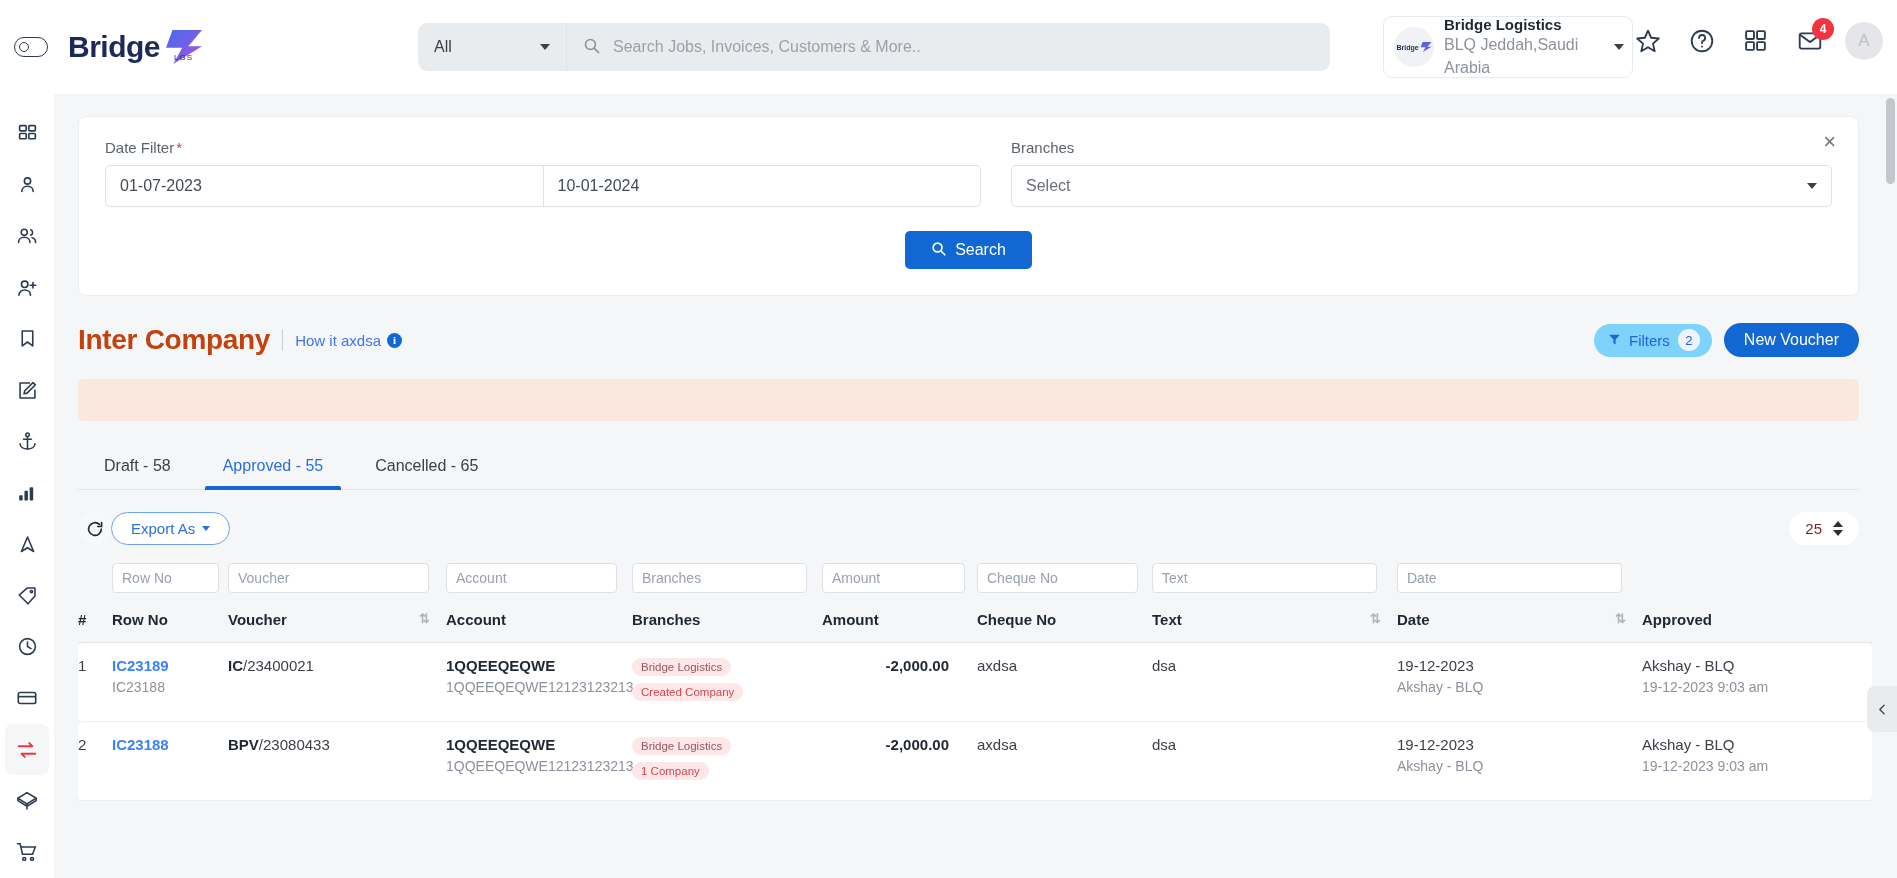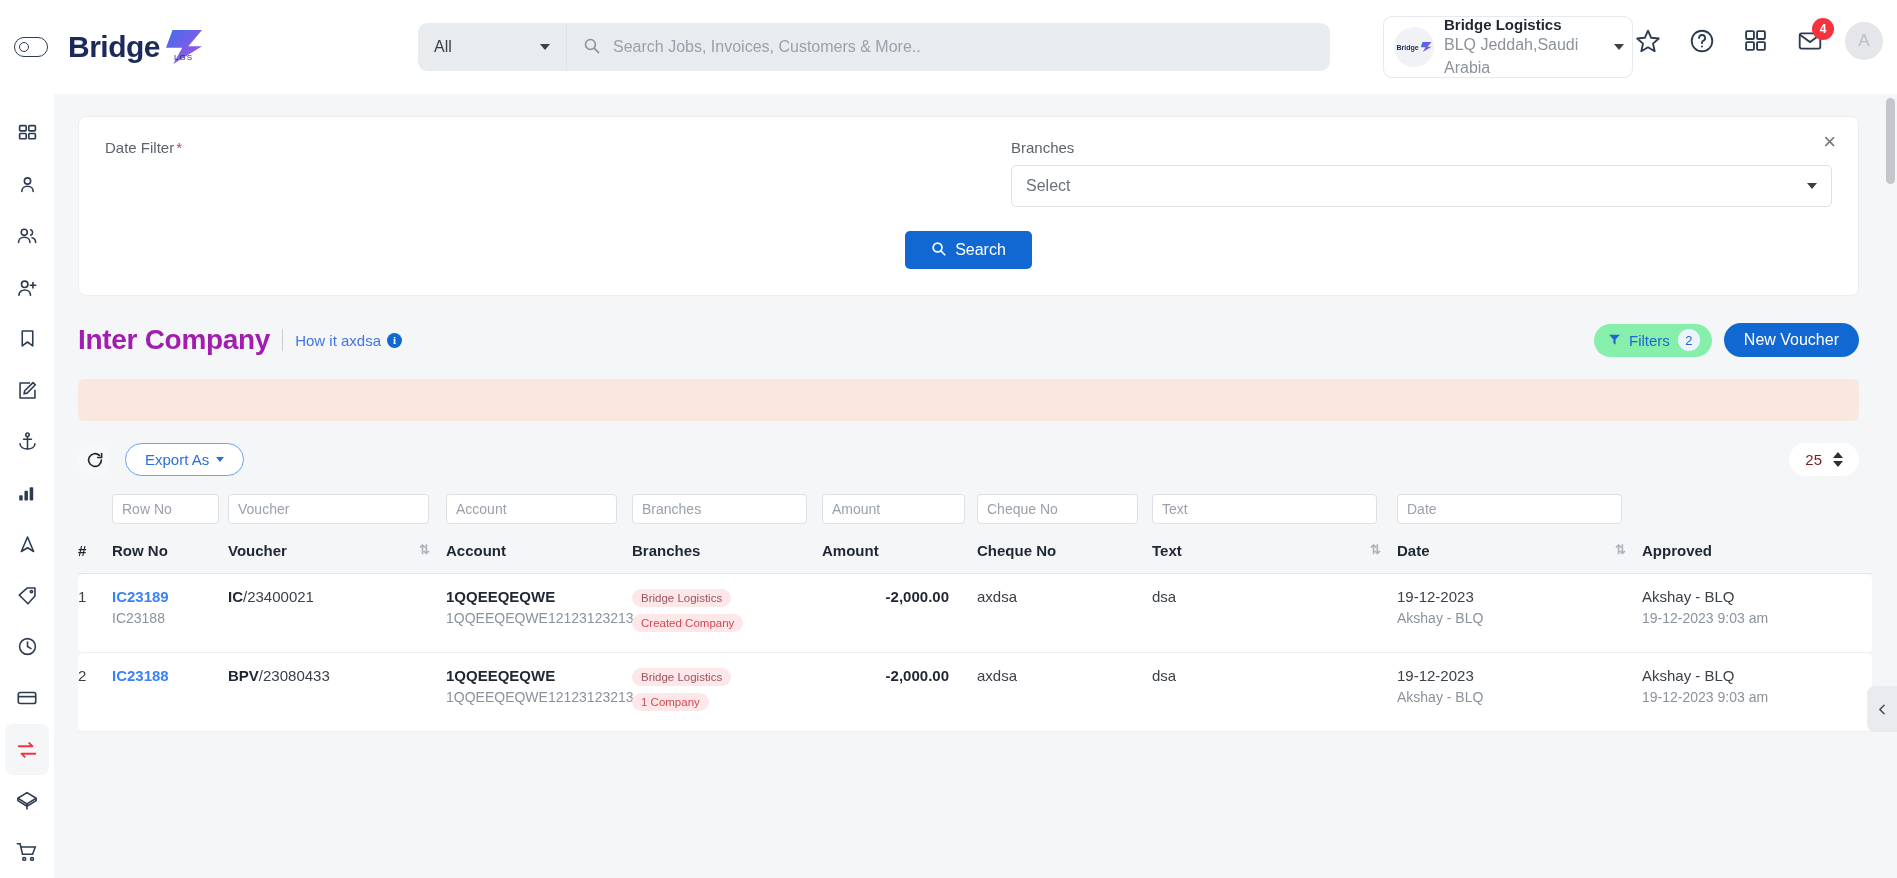--- a/index.html
+++ b/index.html
@@ -137,31 +137,31 @@
   }
   .search-btn-wrap { display: flex; justify-content: center; margin-top: 24px; }
   .search-btn {
     background: #1268d3; color: #fff; border: none; border-radius: 5px;
     height: 38px; padding: 0 26px; font-size: 16px; display: flex;
     align-items: center; gap: 9px; cursor: pointer;
     font-family: "Liberation Sans", sans-serif;
   }
 
   .page-head { display: flex; align-items: center; margin: 27px 38px 0 24px; }
-  .page-title { font-size: 28px; font-weight: bold; color: #a21caf; letter-spacing: -0.3px; }
+  .page-title { font-size: 28px; font-weight: bold; color: #c2410c; letter-spacing: -0.3px; }
   .how-sep { width: 1px; height: 22px; background: #c9cdd3; margin: 0 12px; }
   .how-link { font-size: 15px; color: #4274e8; }
   .info-dot {
     width: 15px; height: 15px; border-radius: 50%; background: #1268d3; color: #fff;
     font-size: 11px; font-weight: bold; display: inline-flex; align-items: center;
     justify-content: center; margin-left: 6px; font-family: "Liberation Serif", serif;
   }
   .head-right { margin-left: auto; display: flex; align-items: center; gap: 12px; }
   .filters-pill {
-    background: #86efac; color: #2563d6; border-radius: 20px; height: 33px;
+    background: #7dd3fc; color: #2563d6; border-radius: 20px; height: 33px;
     padding: 0 12px 0 14px; display: flex; align-items: center; gap: 8px;
     font-size: 15px; cursor: pointer;
   }
   .filters-count {
     background: #edf3fd; border-radius: 50%; width: 22px; height: 22px;
     display: flex; align-items: center; justify-content: center; font-size: 13px; color: #2563d6;
   }
   .new-voucher-btn {
     background: #1268d3; color: #fff; border: none; border-radius: 20px;
     height: 34px; padding: 0 20px; font-size: 16px; cursor: pointer;
@@ -180,21 +180,21 @@
     font-size: 16px; color: #3c4149; padding: 10px 26px 14px 26px;
     cursor: pointer; position: relative;
   }
   .tab.active { color: #2b6fdc; }
   .tab.active::after {
     content: ''; position: absolute; left: 8px; right: 8px; bottom: -1px;
     height: 4px; background: #1268d3; border-radius: 2px 2px 0 0;
   }
 
   .table-toolbar {
-    margin: 22px 38px 0 24px; display: flex; align-items: center; gap: 14px;
+    margin: 22px 38px 0 24px; display: flex; align-items: center; 
   }
   .refresh-btn {
     width: 33px; height: 33px; border-radius: 50%; background: #f7f8fa;
     display: flex; align-items: center; justify-content: center; cursor: pointer;
   }
   .export-btn {
     height: 33px; border: 1px solid #6da2ee; color: #2b6fdc; background: #fff;
     border-radius: 20px; padding: 0 19px; font-size: 15px; display: flex;
     align-items: center; gap: 7px; cursor: pointer; font-family: "Liberation Sans", sans-serif;
   }
@@ -430,20 +430,25 @@
 </div>
 
 <div class="main">
 
   <div class="filter-card">
     <div class="filter-close">×</div>
     <div class="filter-row">
       <div class="fcol-dates">
         <div class="f-label">
           <span>Date Filter</span><span class="req">*</span>
+        </div>
+        <div class="date-pair">
+          <input type="text" value="01-07-2023" style="">
+          <div class="divider"></div>
+          <input type="text" value="10-01-2024" style="">
         </div>
       </div>
       <div class="fcol-branch">
         <div class="f-label">Branches</div>
         <div class="branch-select">
           <span>Select</span>
           <span class="caret-down"></span>
         </div>
       </div>
     </div>
@@ -475,20 +480,25 @@
         <span>Filters</span>
         <span class="filters-count">2</span>
       </div>
       <button class="new-voucher-btn">New Voucher</button>
     </div>
   </div>
 
   <div class="alert-box">
   </div>
 
+  <div class="tabs">
+    <div class="tab">Draft - 58</div>
+    <div class="tab active">Approved - 55</div>
+    <div class="tab">Cancelled - 65</div>
+  </div>
 
   <div class="table-toolbar">
     <div class="refresh-btn">
       <svg width="18" height="18" viewBox="0 0 24 24" fill="none" stroke="#1f2733" stroke-width="2.2" stroke-linecap="round">
         <path d="M20.5 12a8.5 8.5 0 1 1-2.6-6.1"></path>
           <path d="M20.8 3.4v5.2h-5.2"></path>
       </svg>
     </div>
     <button class="export-btn">
       <span>Export As</span>

